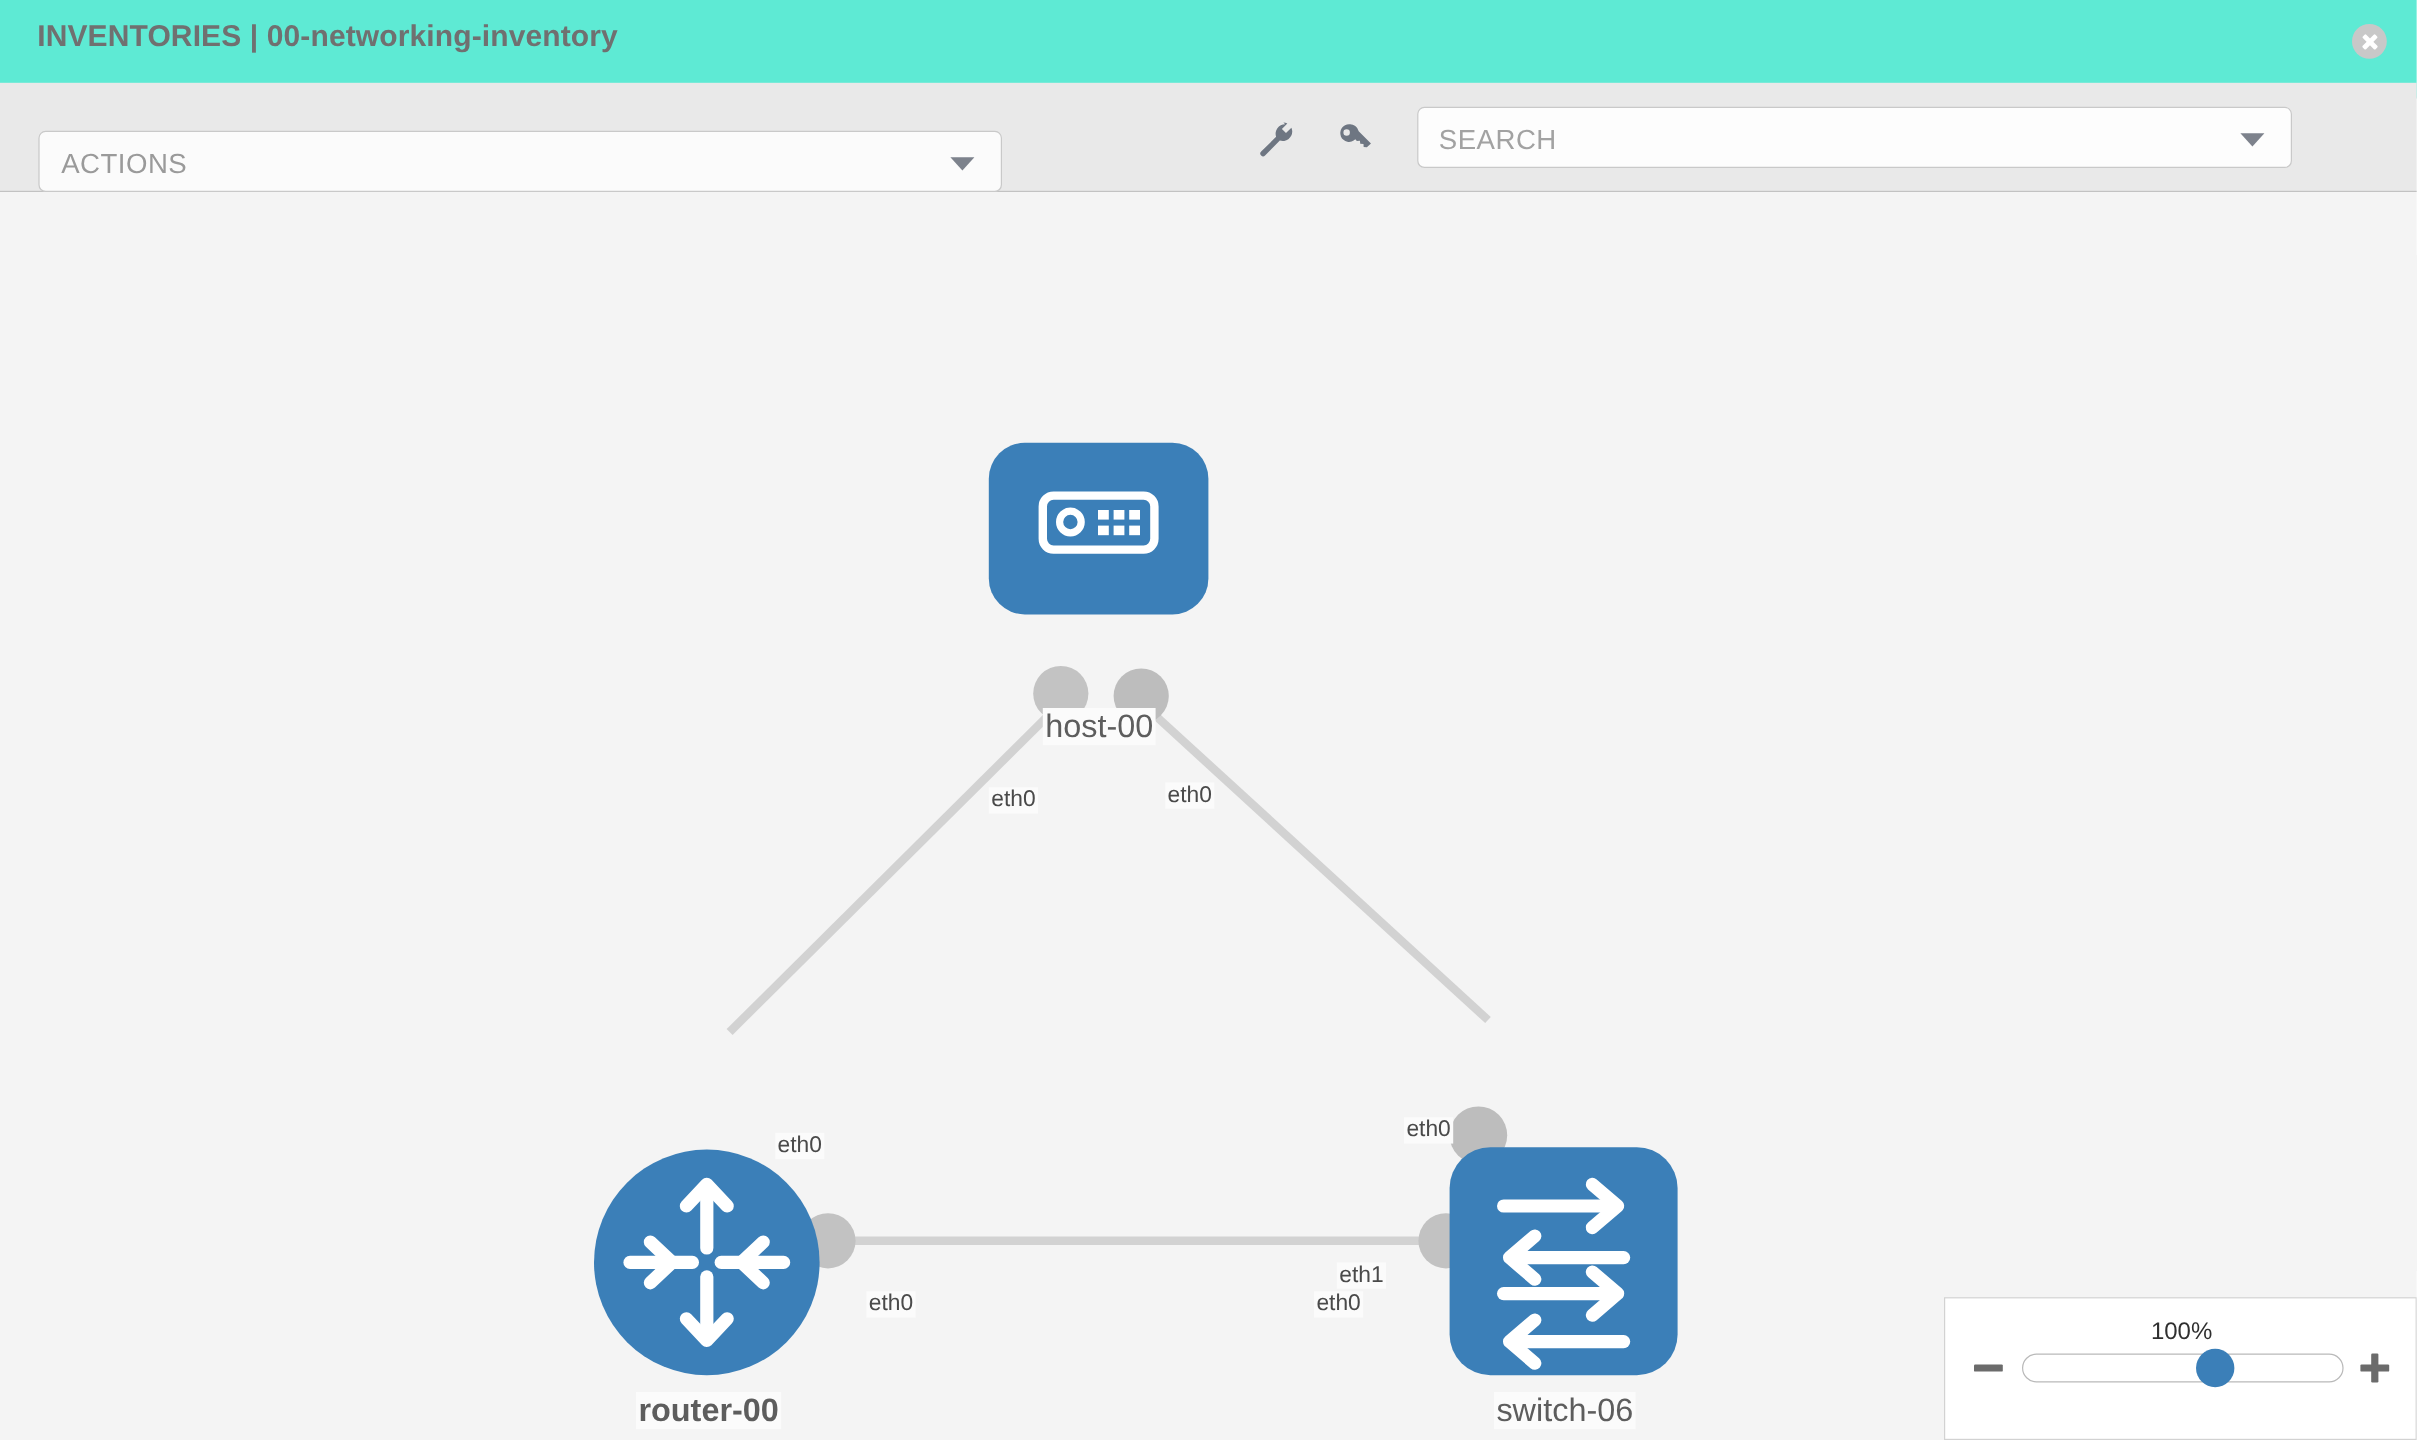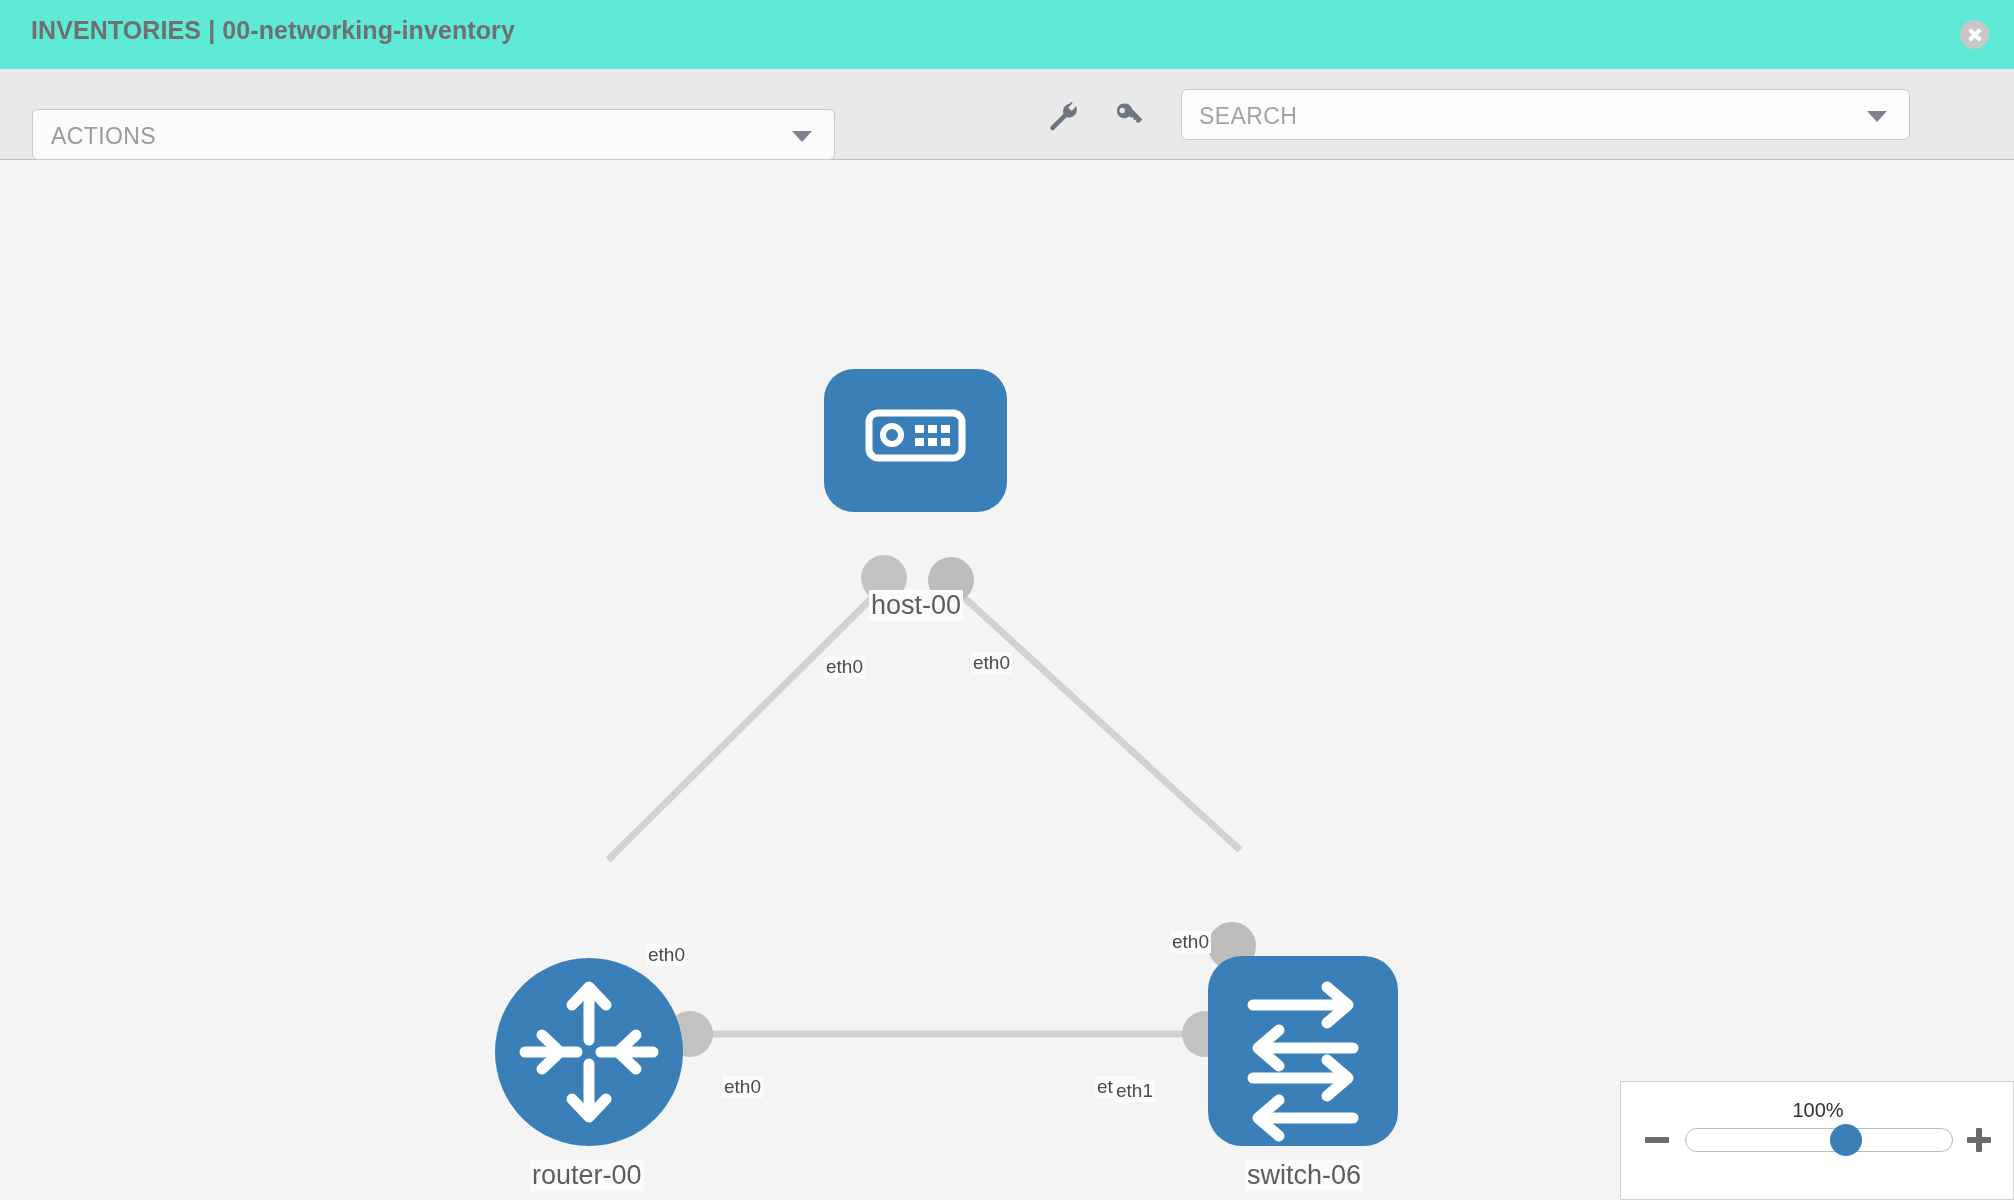--- a/index.html
+++ b/index.html
@@ -329,30 +329,30 @@
           <polyline points="1279,870 1258,888 1279,906"></polyline>
           <line x1="1253" y1="918" x2="1345" y2="918"></line>
           <polyline points="1327,900 1348,918 1327,936"></polyline>
           <line x1="1353" y1="958" x2="1261" y2="958"></line>
           <polyline points="1279,940 1258,958 1279,976"></polyline>
         </g>
       </g>
     </svg>
 
     <div class="node-label" style="left:869px; top:430px;">host-00</div>
-    <div class="node-label" style="left:530px; top:1000px;">router-00</div>
+    <div class="node-label" style="left:530px; top:1000px;font-weight:bold;">router-00</div>
     <div class="node-label" style="left:1245px; top:1000px;">switch-06</div>
 
     <div class="iface-label" style="left:824px; top:452px;">eth0</div>
     <div class="iface-label" style="left:971px; top:448px;">eth0</div>
     <div class="iface-label" style="left:646px; top:740px;">eth0</div>
     <div class="iface-label" style="left:1170px; top:727px;">eth0</div>
     <div class="iface-label" style="left:722px; top:872px;">eth0</div>
     <div class="iface-label" style="left:1095px; top:872px;">eth0</div>
-    <div class="iface-label" style="left:1114px; top:876px;">eth1</div>
+    <div class="iface-label" style="left:1114px; top:848px;">eth1</div>
   </div>
 
   <div class="zoom-panel">
     <div class="zoom-level">100%</div>
     <div class="zoom-minus"></div>
     <div class="zoom-track">
       <div class="zoom-thumb" id="zoom-thumb" style="left: 60%;"></div>
     </div>
     <div class="zoom-plus"></div>
   </div>

